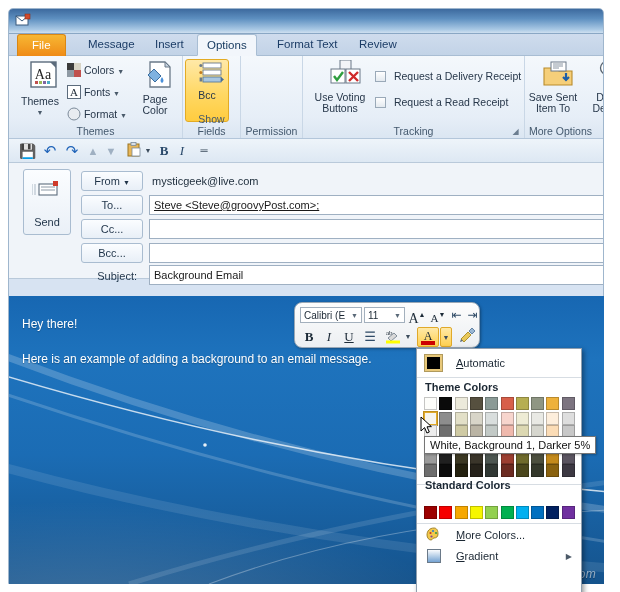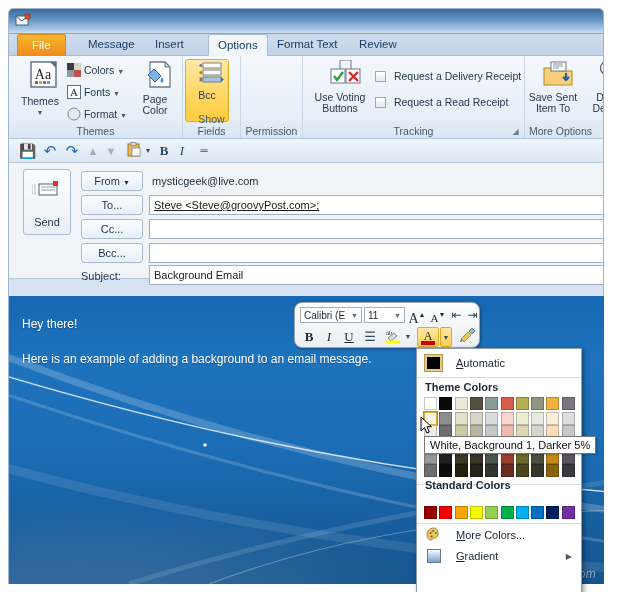--- a/index.html
+++ b/index.html
@@ -62,21 +62,20 @@
     border-radius: 3px 3px 0 0;
     font-size: 11.5px;
     padding: 0 14px;
   }
   .tab.active {
     background: #f2f6fb;
     border: 1px solid #a8bdd3;
     border-bottom: 1px solid #f2f6fb;
     border-radius: 3px 3px 0 0;
     color: #12365d;
-    margin-left: 11px;
   }
 
   
   .ribbon {
     position: relative;
     height: 83px;
     background: linear-gradient(to bottom,#f4f8fc 0%, #e6eef7 75%, #dbe6f2 100%);
     border-bottom: 1px solid #b3c6da;
     overflow: hidden;
   }
@@ -169,21 +168,21 @@
     border: 1px solid #a9bcd0;
     border-radius: 3px;
     font-size: 11px; color: #1f3348;
     text-align: center; line-height: 19px;
     cursor: default;
   }
   .fldlabel {
     position: absolute; left: 72px;
     width: 62px; height: 18px;
     font-size: 11px; color: #1f3348;
-    line-height: 18px;
+    text-align: right; line-height: 18px;
     padding-right: 6px;
   }
   .fldinput {
     position: absolute; left: 140px;
     width: 463px; height: 20px;
     background: #ffffff;
     border: 1px solid #9fb0c2;
     font-size: 11px; color: #1a1a1a;
     line-height: 18px;
     padding-left: 4px;

